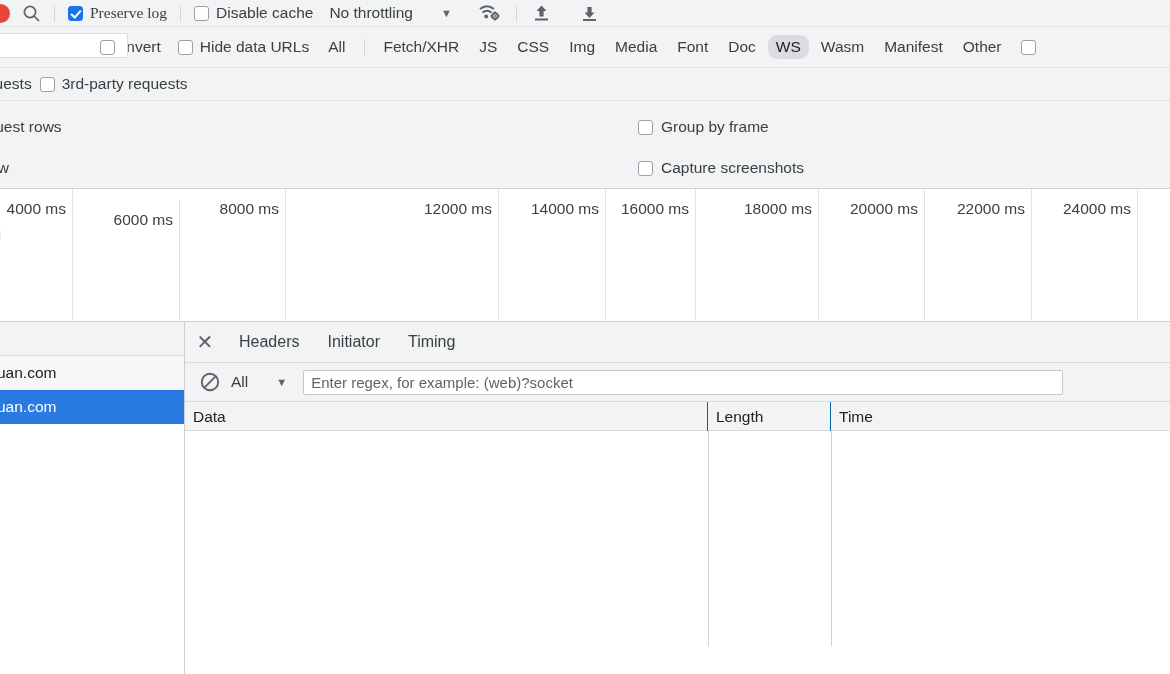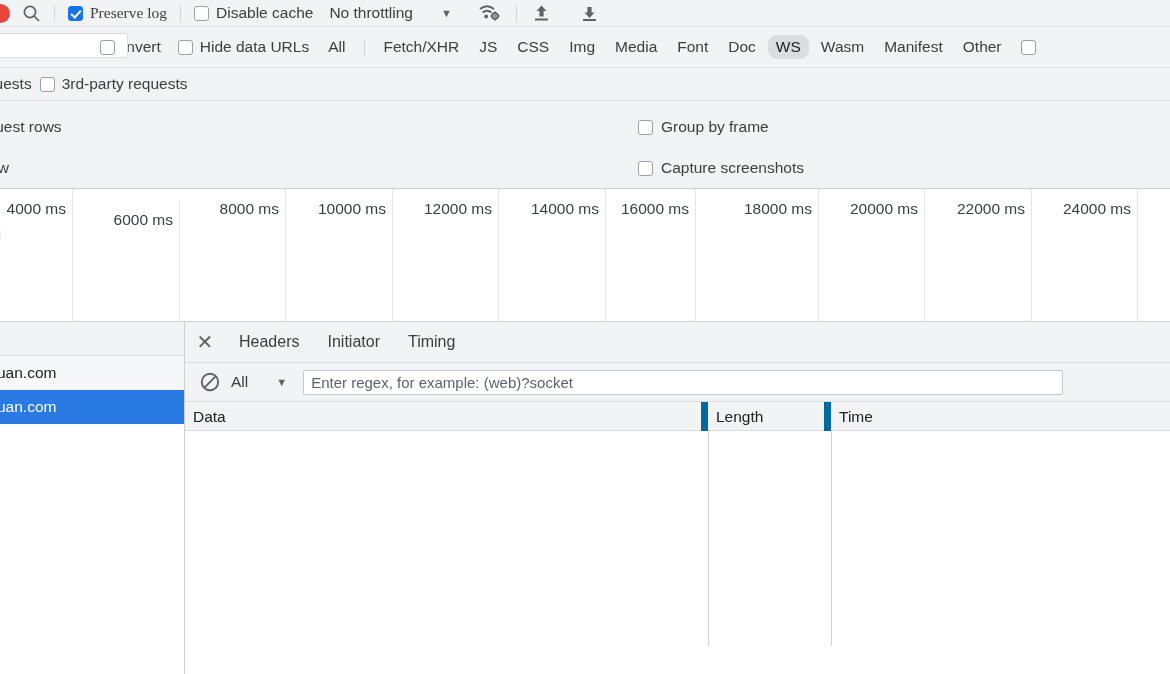--- a/index.html
+++ b/index.html
@@ -145,21 +145,21 @@
   .regex-input::placeholder { color: #5f6368; opacity: 1; }
 
   .grid { position: relative; height: 272px; background: #fff; }
   .grid-head {
     height: 29px; background: #f1f3f4; border-bottom: 1px solid #d8dadc;
     position: relative;
   }
   .gh {
     position: absolute; top: 0; height: 29px; display: flex; align-items: center;
     font-size: 15.5px; color: #202124; padding-left: 8px;
-    border-right: 7px solid #0369a1;
+    border-right: 1px solid #0369a1;
   }
   .msg-row {
     position: relative; height: 28px; background: #fdece9;
     border-bottom: 1px solid #f0d8d4;
   }
   .cell {
     position: absolute; top: 0; height: 28px; display: flex; align-items: center;
     font-size: 15.5px; color: #d93025; border-right: 1px solid #f0d8d4;
   }
   .cell.right { justify-content: flex-end; padding-right: 8px; }
@@ -289,23 +289,20 @@
     <div class="tl-cell" style="left:-33px;width:106px;">
       <span class="tl-label">4000 ms</span>
       <span class="tl-tick"></span>
     </div>
     <div class="tl-cell" style="left:73px;width:107px;margin-top:11px;">
       <span class="tl-label">6000 ms</span>
     </div>
     <div class="tl-cell" style="left:180px;width:106px;">
       <span class="tl-label">8000 ms</span>
     </div>
-    <div class="tl-cell" style="left:286px;width:107px;">
-      <span class="tl-label">10000 ms</span>
-    </div>
     <div class="tl-cell" style="left:393px;width:106px;">
       <span class="tl-label">12000 ms</span>
     </div>
     <div class="tl-cell" style="left:499px;width:107px;">
       <span class="tl-label">14000 ms</span>
     </div>
     <div class="tl-cell" style="left:590px;width:106px;">
       <span class="tl-label">16000 ms</span>
     </div>
     <div class="tl-cell" style="left:712px;width:107px;">

